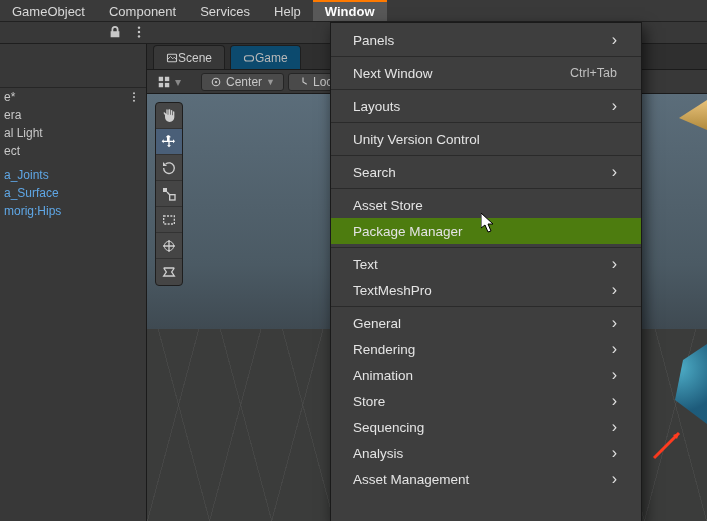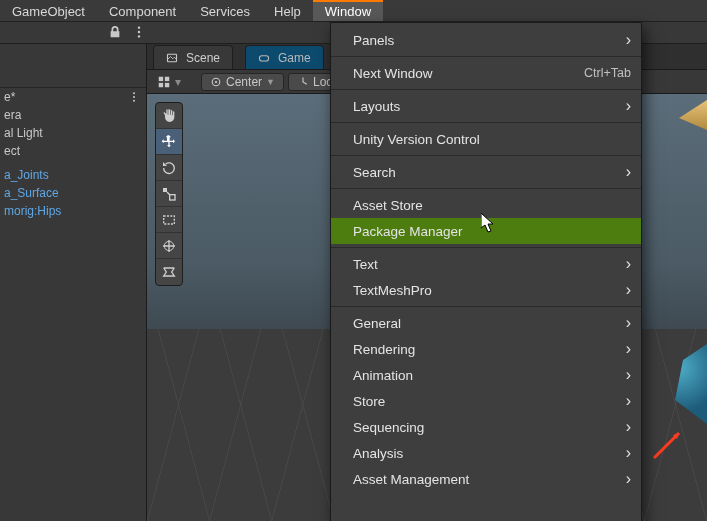--- a/index.html
+++ b/index.html
@@ -1,37 +1,37 @@
 <!DOCTYPE html>
 <html><head>
 <meta charset="utf-8">
 <style>
   * { margin: 0; padding: 0; box-sizing: border-box; font-family: "Segoe UI", Arial, sans-serif; }
   body { width: 707px; height: 521px; background: #3c3c3c; overflow: hidden; position: relative; color: #cfcfcf; font-size: 13px; }
 
   
   .menubar { position: absolute; top: 0; left: 0; right: 0; height: 22px; background: #3a3a3a; border-bottom: 1px solid #212121; display: flex; align-items: stretch; }
   .menubar .mitem { padding: 2px 12px 0 12px; line-height: 20px; color: #d8d8d8; cursor: default; }
-  .menubar .mitem.active { background: #585858; color: #fff; border-top: 2px solid #ff7a00; padding-top: 0; }
+  .menubar .mitem.active { background: #585858; color: #fff; border-top: 2px solid #ff7a00; padding-top: 0; font-weight: bold; }
 
   
   .secondbar { position: absolute; top: 22px; left: 0; right: 0; height: 22px; background: #383838; border-bottom: 1px solid #1e1e1e; } 
   .secondbar .right2 { position: absolute; left: 108px; top: 3px; display:flex; gap:10px; color:#bfbfbf; }
   .lockicon, .menuic { width:14px; height:14px; display:inline-block; }
 
   
   .hierarchy { position: absolute; top: 44px; left: 0; width: 147px; bottom: 0; background: #383838; border-right: 1px solid #1b1b1b; }
   .hier-top { height: 44px; border-bottom: 1px solid #262626; }
   .hier-row { padding: 2px 4px; font-size: 12px; color: #c8c8c8; white-space: nowrap; overflow: hidden; }
   .hier-row.head { display:flex; justify-content:space-between; align-items:center; padding-right:6px; }
   .hier-row.blue { color: #5fa7e6; }
 
   
   .tabs { position: absolute; top: 44px; left: 147px; right: 0; height: 26px; background: #2f2f2f; border-bottom: 1px solid #1b1b1b; display:flex; align-items:flex-end; padding-left:6px; gap:0; }
-  .tab { height: 24px; padding: 0 12px; display:flex; align-items:center; gap:8px; background:#383838; border:1px solid #1e1e1e; border-bottom:none; border-radius:4px 4px 0 0; font-size:12px; color:#cfcfcf; margin-right:12px; }
+  .tab { height: 24px; padding: 0 12px; display:flex; align-items:center; gap:0; background:#383838; border:1px solid #1e1e1e; border-bottom:none; border-radius:4px 4px 0 0; font-size:12px; color:#cfcfcf; margin-right:5px; }
   .tab.inactive { background:#0c4a6e; color:#b8b8b8; }
   .tabicon { width:12px; height:12px; }
 
   
   .scenetb { position: absolute; top: 70px; left: 147px; right: 0; height: 24px; background: #383838; border-bottom: 1px solid #1b1b1b; display:flex; align-items:center; padding-left:10px; gap:4px; font-size:12px; color:#c7c7c7; }
   .pillbtn { background:#4a4a4a; border:1px solid #252525; border-radius:3px; padding:1px 8px; display:flex; align-items:center; gap:4px; }
   .sep { width:12px; }
 
   
   .viewport { position: absolute; top: 94px; left: 147px; right: 0; bottom: 0; background: linear-gradient(#5b6d7a 0%, #4b5a64 40%, #3f4a52 55%, #3b3c3b 55%, #3b3c3b 100%); }
@@ -44,21 +44,21 @@
   .obj3d2 { position:absolute; right:0; top:6px; width:40px; height:30px; background: linear-gradient(#e8c27a,#b08a3d); clip-path: polygon(100% 0,100% 100%,30% 60%); }
 
   
   .toolcol { position:absolute; left:155px; top:102px; width:28px; background:#454545; border:1px solid #1e1e1e; border-radius:4px; display:flex; flex-direction:column; }
   .toolbtn { width:26px; height:26px; display:flex; align-items:center; justify-content:center; border-bottom:1px solid #333; color:#cfcfcf; }
   .toolbtn:last-child { border-bottom:none; }
   .toolbtn.active { background:#4a5f78; color:#fff; }
 
   
   .dropdown { position:absolute; top:22px; left:330px; width:312px; background:#3e3e3e; border:1px solid #1a1a1a; box-shadow: 3px 6px 14px rgba(0,0,0,.6); padding:4px 0; }
-  .ditem { height:26px; display:flex; align-items:center; justify-content:space-between; padding:0 10px 0 22px; color:#e4e4e4; font-size:13.5px; cursor:default; }
+  .ditem { height:26px; display:flex; align-items:center; justify-content:space-between; padding:0 24px 0 22px; color:#e4e4e4; font-size:13.5px; cursor:default; }
   .ditem.hover { background:#4d7c0f; }
   .ditem .shortcut { color:#c0c0c0; font-size:12.5px; }
   .ditem .chev { color:#e0e0e0; font-size:12px; }
   .dsep { height:1px; background:#2a2a2a; margin:3px 0; }
 
   .cursor { position:absolute; width:15px; height:21px; pointer-events:none; }
 
   svg { display:block; }
 </style>
 </head>

